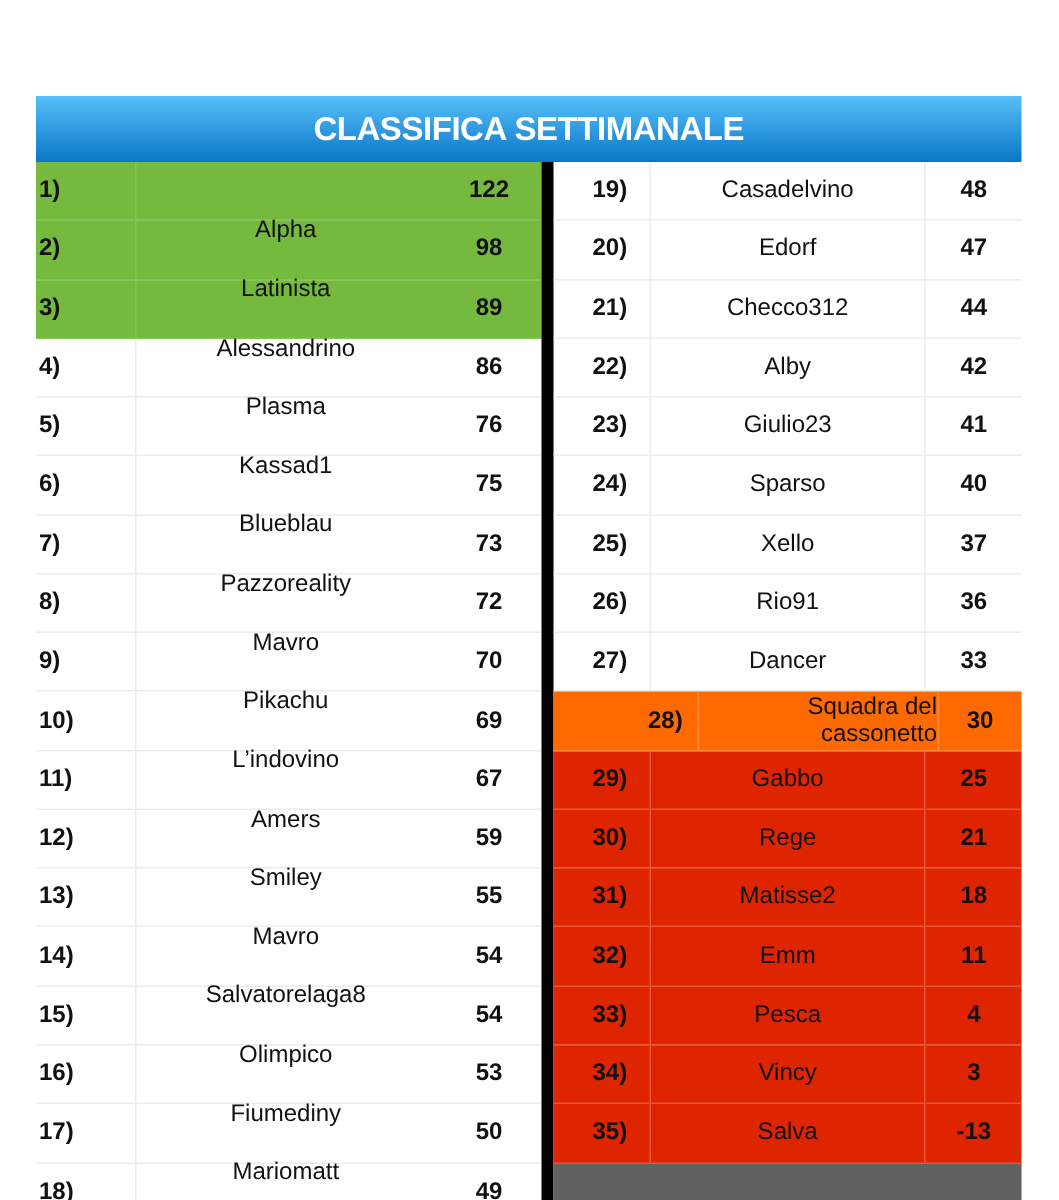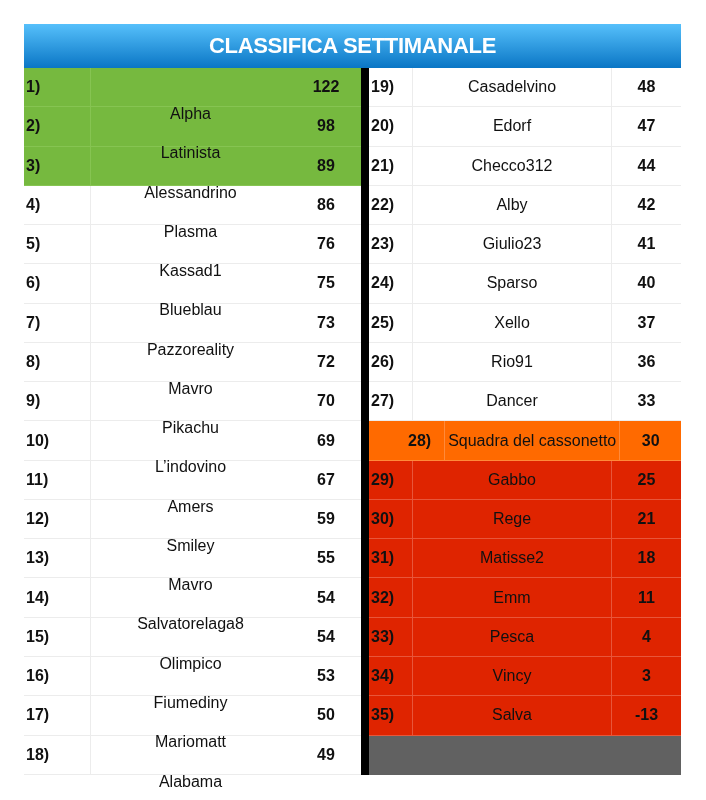--- a/index.html
+++ b/index.html
@@ -1,34 +1,34 @@
 <!DOCTYPE html>
 <html><head>
 <meta charset="utf-8">
 <style>
   html, body { margin: 0; padding: 0; background: #ffffff; }
   body { width: 706px; height: 800px; position: relative; overflow: hidden;
          font-family: "Liberation Sans", "DejaVu Sans", sans-serif; }
   .board { position: absolute; left: 24px; top: 24px; width: 657px; }
   .header { height: 44px; display: flex; align-items: center; justify-content: center;
             background: linear-gradient(#56c0fb, #0a76c5);
-            color: #ffffff; font-weight: bold; font-size: 22px; letter-spacing: -0.3px; }
+            color: #ffffff; font-weight: bold; font-size: 22px; letter-spacing: -0.3px; margin-top: 40px; }
   .body { position: relative; height: 707px; }
   .col { position: absolute; top: 0; }
   .col-left { left: 0; width: 337px; }
   .col-right { left: 345px; width: 312px; }
   .divider-bar { position: absolute; left: 337px; top: 0; width: 8px; height: 707px; background: #000000; }
   .row { display: flex; height: 39.28px; box-sizing: border-box; border-bottom: 1px solid #ececec; font-size: 16px; color: #111; }
   .row .pos { font-weight: bold; padding-left: 2px; display: flex; align-items: center; border-right: 1px solid #ececec; box-sizing: border-box; }
   .row .name { display: flex; align-items: center; justify-content: center; border-right: 1px solid #ececec; box-sizing: border-box; }
   .row .pts { display: flex; align-items: center; justify-content: center; font-weight: bold; }
   .col-left .pos { width: 67px; }
   .col-left .name { width: 200px; margin-top: 46px; }
   .col-left .pts { width: 70px; }
-  .col-right .pos { width: 44px; }
+  .col-right .pos { width: 44px; margin-left: 24px; }
   .col-right .name { width: 199px; text-align: right; }
   .col-right .pts { width: 69px; }
   .row.green { background: #76b93f; border-bottom-color: #86c452; }
   .row.green .pos, .row.green .name { border-right-color: #86c452; }
   .row.orange { background: #ff6a00; border-bottom-color: #ff8a3a; padding-left: 37px; }
   .row.orange .pos, .row.orange .name { border-right-color: #ff8a3a; }
   .row.red { background: #df2400; border-bottom-color: #e8563a; }
   .row.red .pos, .row.red .name { border-right-color: #e8563a; }
   .row.gray { background: #616161; border-bottom: none; }
 </style>

